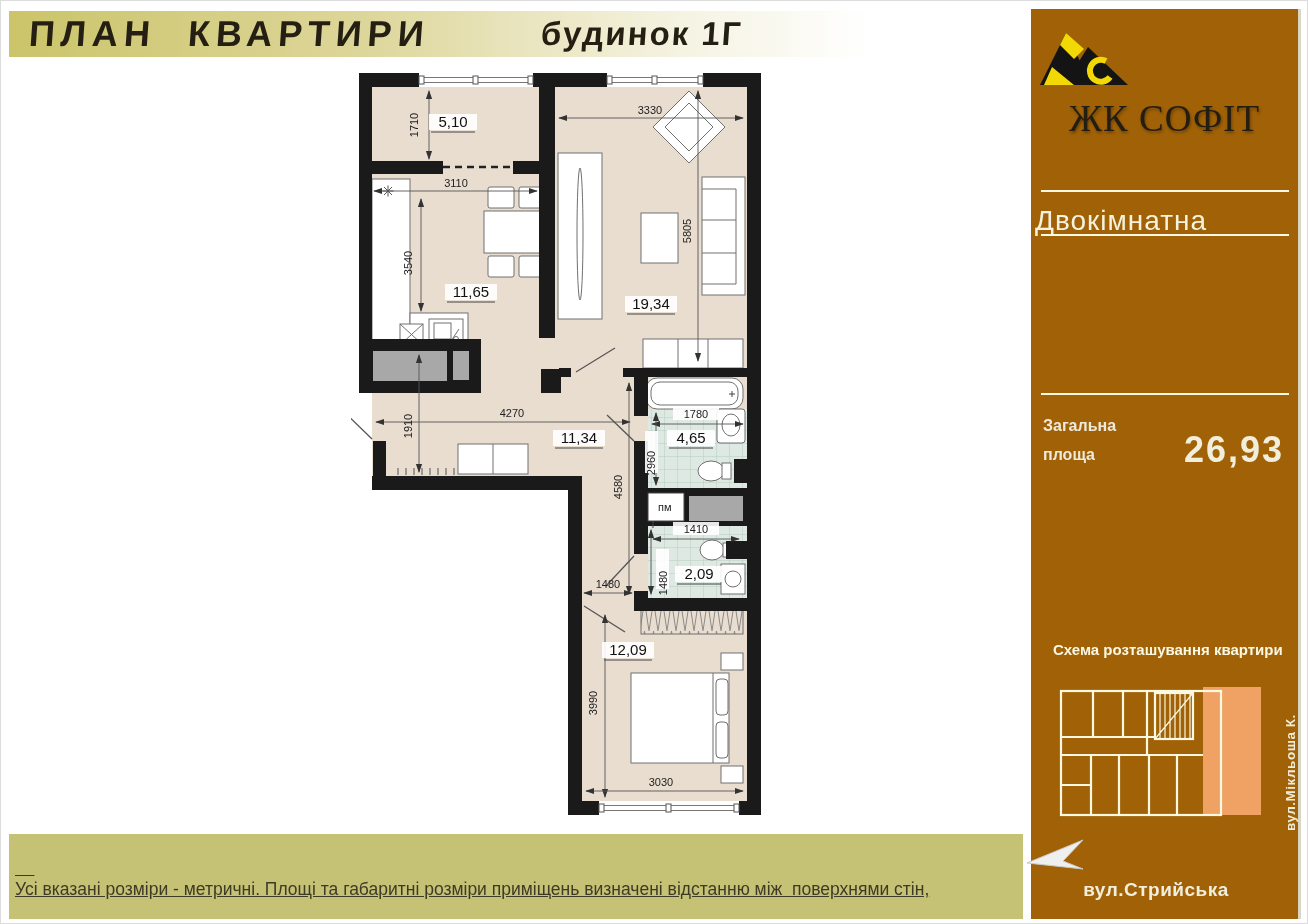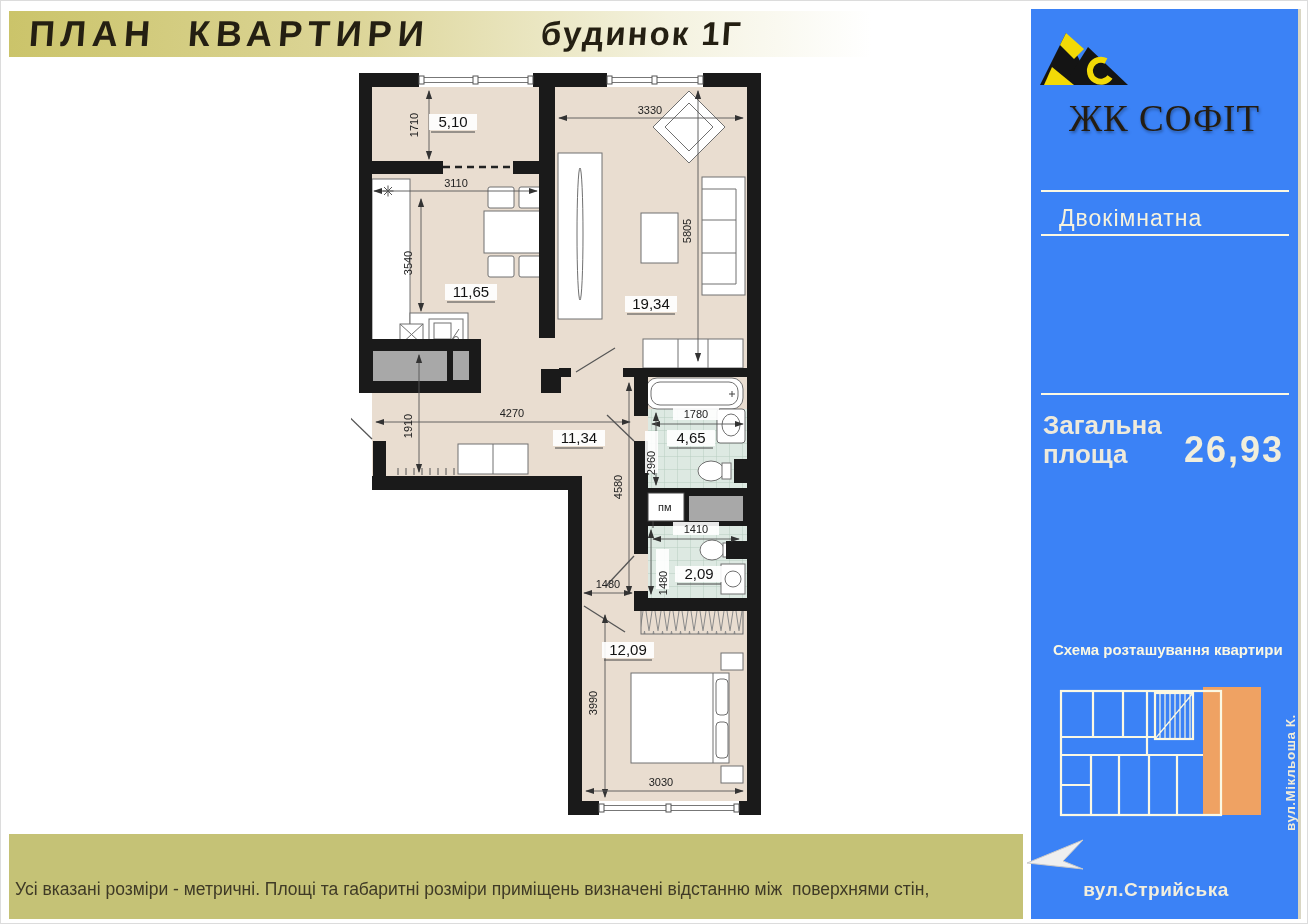--- a/index.html
+++ b/index.html
@@ -3,32 +3,32 @@
 <meta charset="utf-8">
 <style>
   html,body{margin:0;padding:0;background:#fff;font-family:"Liberation Sans",sans-serif;}
   .page{position:relative;width:1308px;height:924px;background:#fff;border:1px solid #dcdcdc;box-sizing:border-box;overflow:hidden;}
   
   .header-band{position:absolute;left:8px;top:10px;width:1014px;height:46px;
     background:linear-gradient(90deg,#cbc46a 0%,#ddd69a 35%,#f4f2df 65%,#ffffff 85%);}
   .page-title{position:absolute;left:28px;top:12px;font-size:36px;color:#241f12;letter-spacing:6px;font-weight:bold;white-space:pre;transform:skewX(-4deg);}
   .building-title{position:absolute;left:540px;top:14px;font-size:33px;color:#241f12;letter-spacing:2px;font-weight:bold;transform:skewX(-4deg);}
   
-  .sidebar{position:absolute;left:1030px;top:8px;width:270px;height:910px;background:#3b82f6;border-right:3px solid #d9d6c3;box-sizing:border-box;padding-left:7px;}
+  .sidebar{position:absolute;left:1030px;top:8px;width:270px;height:910px;background:#a16207;border-right:3px solid #d9d6c3;box-sizing:border-box;padding-left:7px;}
   .brand-name{position:absolute;left:0;top:88px;width:100%;text-align:center;font-family:"Liberation Serif",serif;font-size:37px;letter-spacing:1px;color:#241d12;text-shadow:1px 2px 3px rgba(0,0,0,.35);}
   .rule{position:absolute;left:10px;width:248px;height:2px;background:#fbf8e3;}
-  .apt-type{position:absolute;left:28px;top:196px;font-size:23px;color:#f6f2dd;letter-spacing:1px;}
-  .area-label{position:absolute;left:12px;top:402px;font-size:26px;font-weight:bold;color:#eeeadb;line-height:29px;}
+  .apt-type{position:absolute;left:4px;top:196px;font-size:28px;color:#f6f2dd;letter-spacing:1px;}
+  .area-label{position:absolute;left:12px;top:402px;font-size:16px;font-weight:bold;color:#eeeadb;line-height:29px;}
   .area-value{position:absolute;right:14px;top:420px;font-size:36px;font-weight:bold;color:#f1eedb;letter-spacing:2px;}
   .scheme-title{position:absolute;left:22px;top:632px;font-size:15px;font-weight:bold;color:#fbf8e3;}
   .street-v{position:absolute;left:252px;top:822px;width:160px;font-size:13.5px;font-weight:bold;color:#f0ecd9;transform:rotate(-90deg);transform-origin:0 0;letter-spacing:.5px;}
   .street-b{position:absolute;left:0;top:870px;width:250px;text-align:center;font-size:19px;font-weight:bold;color:#f2eedd;letter-spacing:.5px;}
   
   .footer-band{position:absolute;left:8px;top:833px;width:1014px;height:85px;background:#c5c276;color:#3f3a26;
-    font-size:17.5px;line-height:21px;padding:3px 6px;box-sizing:border-box;white-space:pre-wrap;}
+    font-size:17.5px;line-height:21px;padding:3px 6px;box-sizing:border-box;white-space:pre-wrap;text-decoration:underline;}
   svg text{font-family:"Liberation Sans",sans-serif;}
   .dim{font-size:11px;fill:#222;}
   .arealbl{font-size:15px;fill:#111;}
 </style>
 </head>
 <body>
 
 <div class="page">
 
   <div class="header-band"></div>

